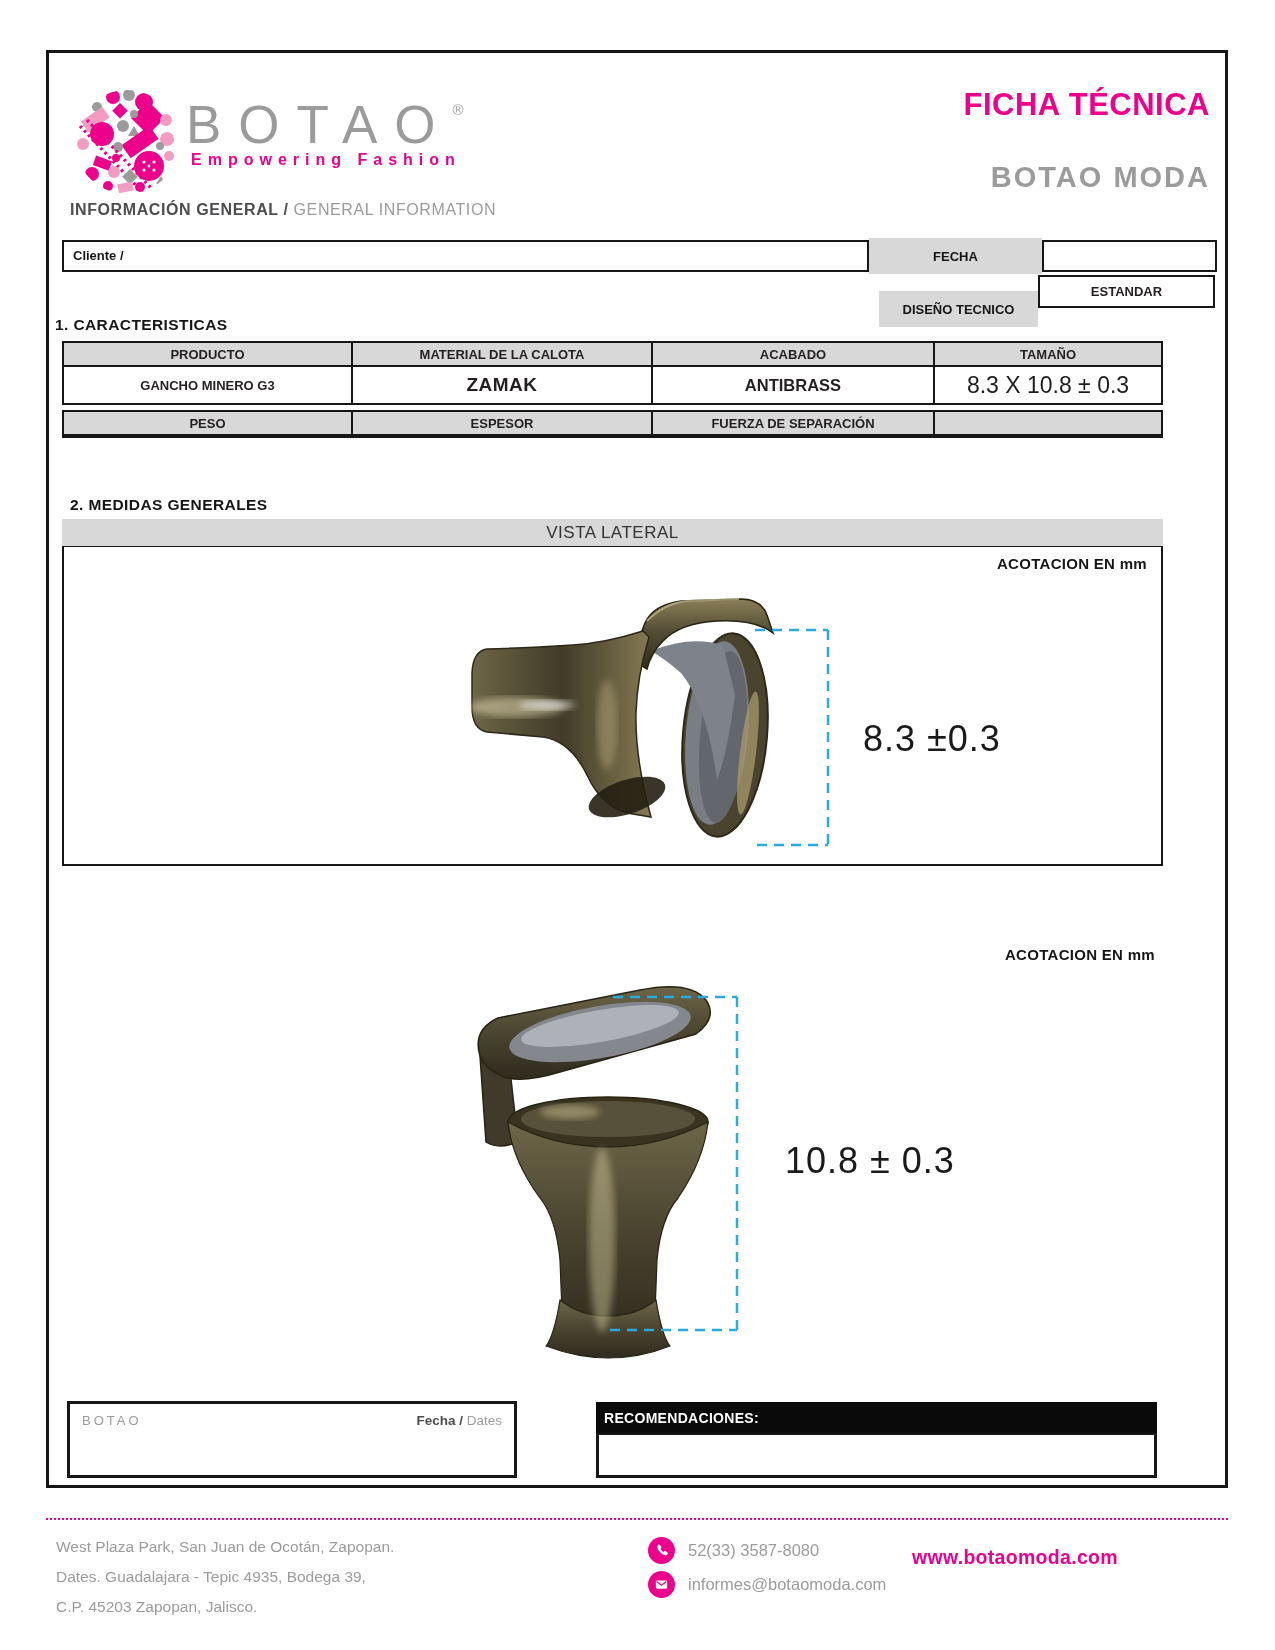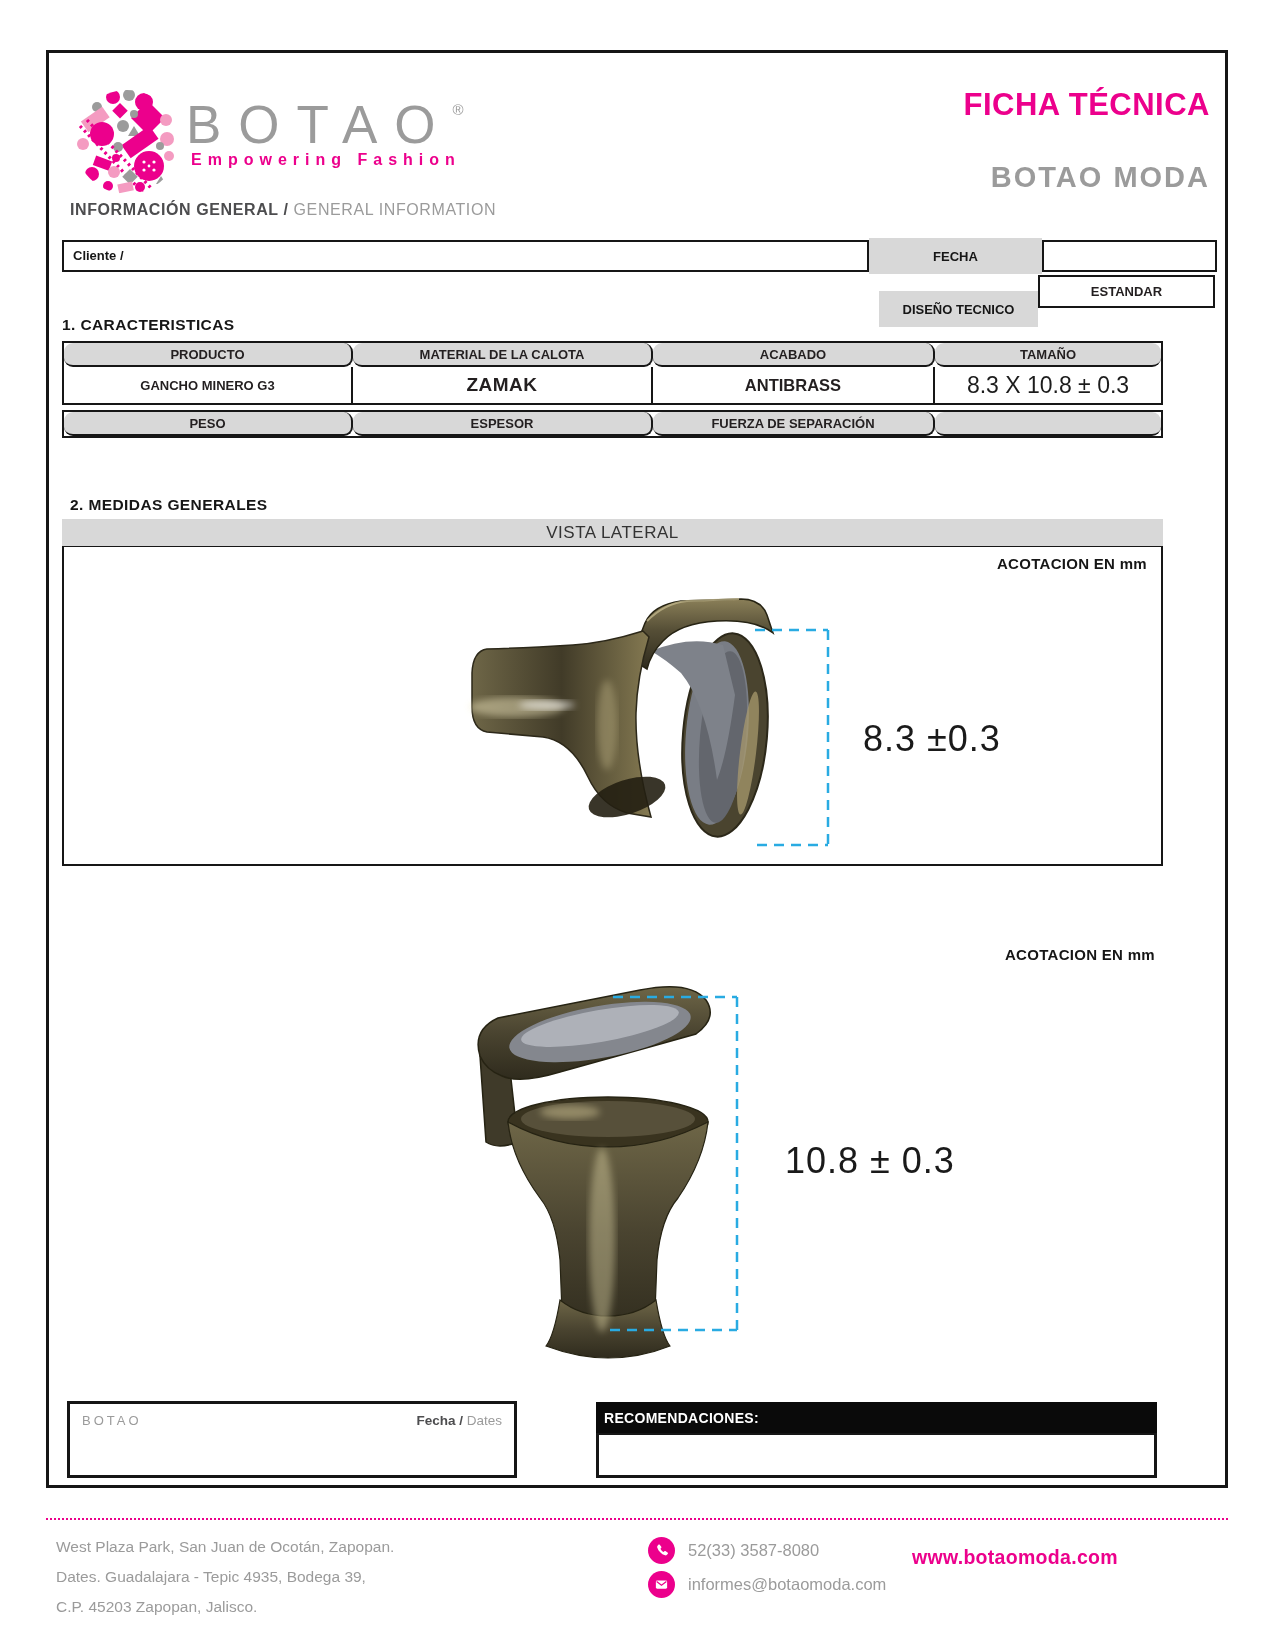--- a/index.html
+++ b/index.html
@@ -26,21 +26,21 @@
   .diseno-cell{left:879px;top:291px;width:159px;height:36px;}
   .estandar-cell{left:1038px;top:275px;width:177px;height:33px;border:2px solid #161616;box-sizing:border-box;display:flex;align-items:center;justify-content:center;font-size:13px;font-weight:bold;}
 
   .section-heading{font-size:15.5px;font-weight:bold;color:#161616;letter-spacing:0.4px;}
 
   
   .tbl{left:62px;width:1101px;border:2.5px solid #161616;box-sizing:border-box;}
   .tr{display:flex;}
   .td{box-sizing:border-box;display:flex;align-items:center;justify-content:center;text-align:center;border-right:2px solid #161616;}
   .td:last-child{border-right:none;}
-  .tr.head .td{background:#d8d8d8;height:24px;font-size:13px;font-weight:bold;border-bottom:2px solid #161616;border-radius:9px;}
+  .tr.head .td{background:#d8d8d8;height:24px;font-size:13px;font-weight:bold;border-bottom:2px solid #161616;}
   .c1{width:289px;} .c2{width:300px;} .c3{width:282px;} .c4{flex:1;}
   .t1-body{height:36px;} .t2-body{height:37px;}
   .v-bold-sm{font-size:13px;font-weight:bold;}
   .v-zamak{font-size:19px;font-weight:bold;letter-spacing:0.5px;}
   .v-antibrass{font-size:16.5px;font-weight:bold;}
   .v-big{font-size:23px;color:#1c1c1c;}
 
   
   .view-bar{left:62px;width:1101px;height:27px;background:#d8d8d8;display:flex;align-items:center;justify-content:center;font-size:17px;color:#333;letter-spacing:0.5px;}
   .lateral-box{left:62px;top:546px;width:1101px;height:320px;border:2.5px solid #161616;border-top-width:1px;box-sizing:border-box;}
@@ -128,21 +128,21 @@
   </div>
   <div class="abs cliente-box">
     <span>Cliente /</span>
     <span></span>
   </div>
   <div class="abs cell-gray fecha-cell">FECHA</div>
   <div class="abs fecha-value"></div>
   <div class="abs cell-gray diseno-cell">DISEÑO TECNICO</div>
   <div class="abs estandar-cell">ESTANDAR</div>
 
-  <div class="abs section-heading" style="left:62px;top:316px;">1. CARACTERISTICAS</div>
+  <div class="abs section-heading" style="left:55px;top:316px;">1. CARACTERISTICAS</div>
 
   <div class="abs tbl" style="top:341px;">
     <div class="tr head">
       <div class="td c1">PRODUCTO</div>
       <div class="td c2">MATERIAL DE LA CALOTA</div>
       <div class="td c3">ACABADO</div>
       <div class="td c4">TAMAÑO</div>
     </div>
     <div class="tr">
       <div class="td c1 t1-body v-bold-sm">GANCHO MINERO G3</div>

